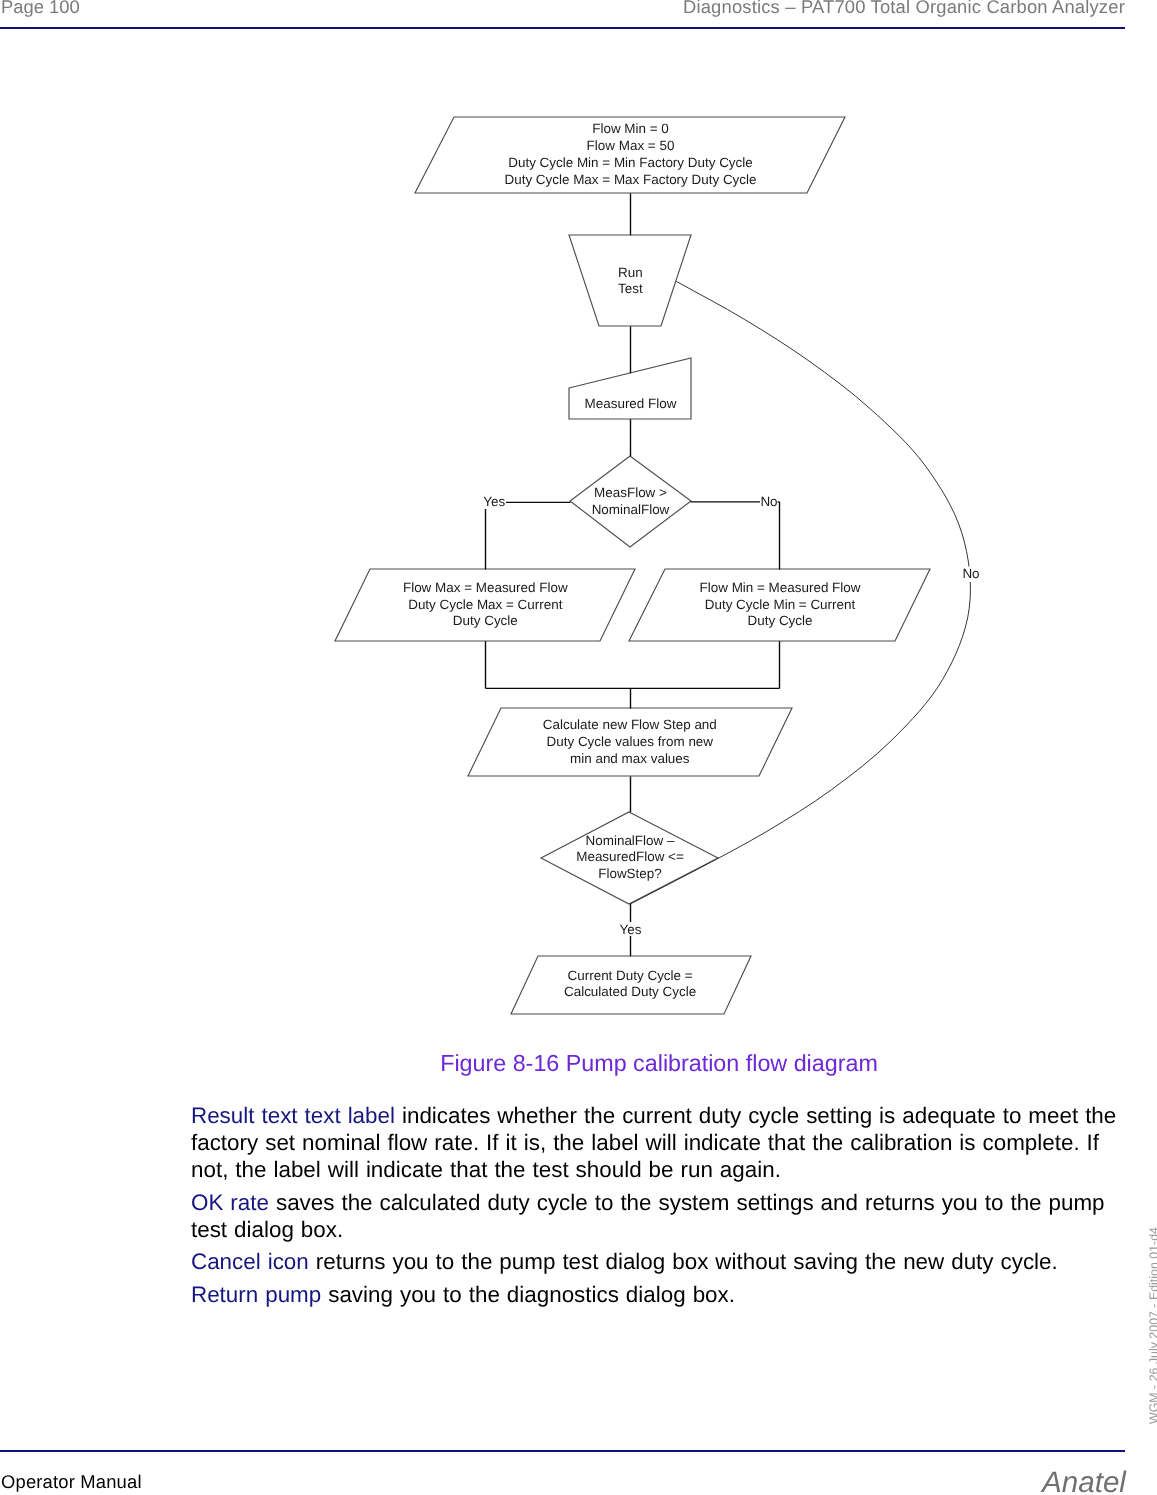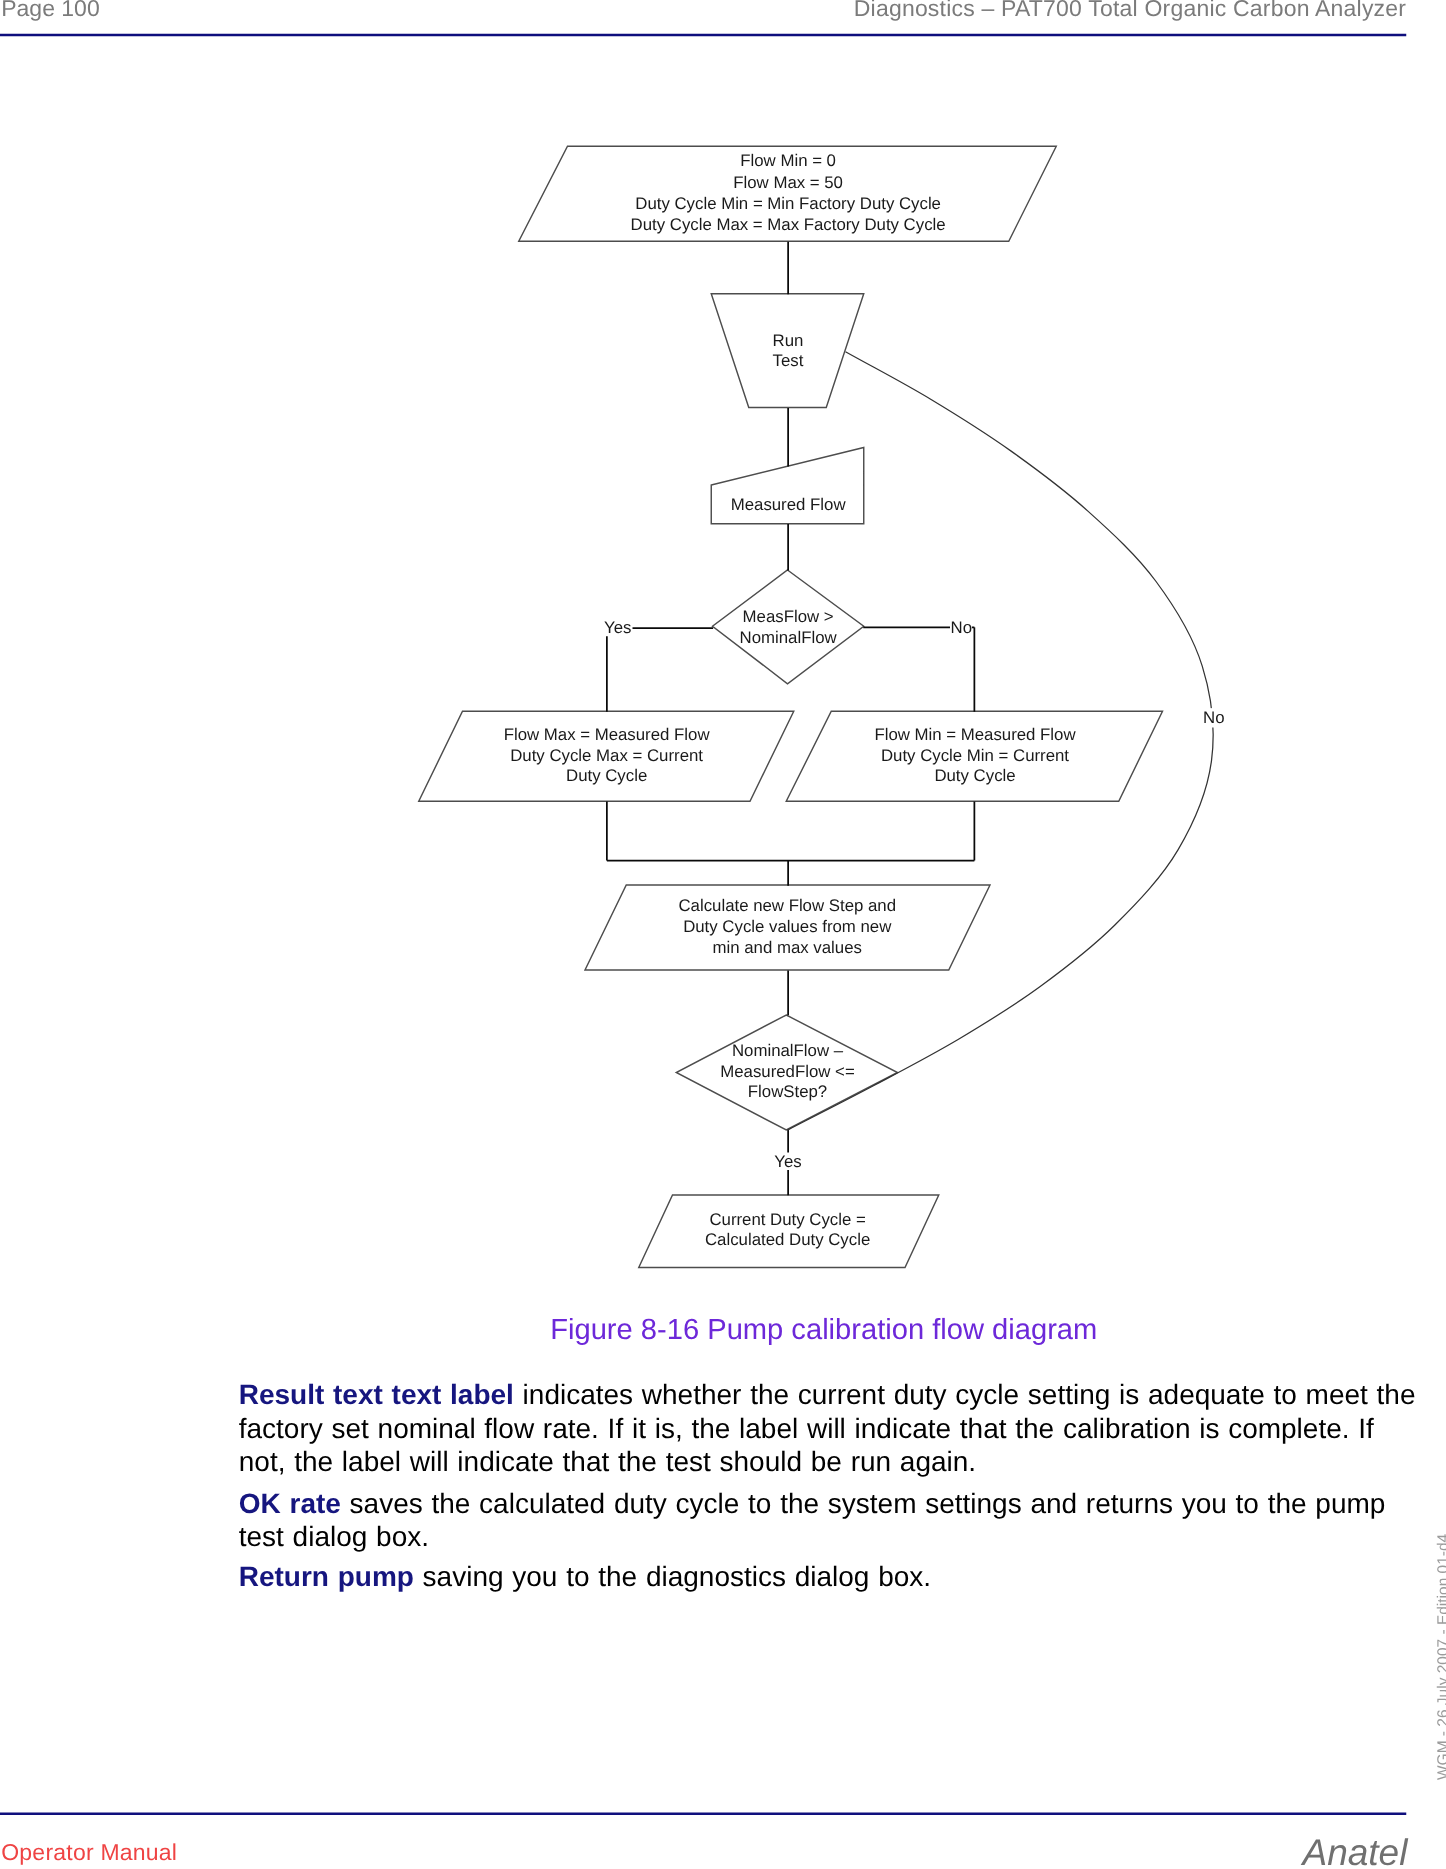--- a/index.html
+++ b/index.html
@@ -11,42 +11,42 @@
 
   
   .hdr-page{position:absolute;left:1px;top:-2px;font-size:18.4px;color:#7b7b7b;
             line-height:18px;white-space:nowrap;}
   .hdr-title{position:absolute;left:683px;top:-2px;font-size:18.4px;color:#7b7b7b;
              line-height:18px;white-space:nowrap;letter-spacing:0.17px;}
   .hdr-rule{position:absolute;left:0px;top:26.5px;width:1125px;height:2.6px;background:#0f0f7d;}
 
   
   .ftr-rule{position:absolute;left:0px;top:1449.5px;width:1125px;height:2.6px;background:#0f0f7d;}
-  .ftr-left{position:absolute;left:1px;top:1473px;font-size:18.4px;color:#ef4444;
+  .ftr-left{position:absolute;left:1px;top:1473px;font-size:18.4px;color:#000000;
             line-height:18px;white-space:nowrap;letter-spacing:0.18px;}
   .ftr-brand{position:absolute;left:1042px;top:1466px;font-size:29.6px;color:#707070;
              font-style:italic;white-space:nowrap;letter-spacing:0px;}
   .side-note{position:absolute;left:1148px;top:1424px;font-size:12.4px;color:#9b9b9b;
              line-height:12.4px;white-space:nowrap;
              transform:rotate(-90deg);transform-origin:0 0;}
 
   
   .figure-svg{position:absolute;left:0;top:0;}
   .fig-cap{position:absolute;left:191px;top:1049.7px;width:936px;text-align:center;
            font-size:23.3px;color:#6d28d9;white-space:nowrap;}
 
   
   .nd{font-family:"Liberation Sans",sans-serif;font-size:13.45px;fill:#1a1a1a;}
   .lbl{font-family:"Liberation Sans",sans-serif;font-size:13.45px;fill:#1a1a1a;}
 
   
   .body-copy{position:absolute;left:191px;top:1102.2px;width:945px;
              font-size:22.4px;line-height:27.1px;color:#000;word-spacing:0.78px;}
   .body-copy p{margin:0 0 5.4px 0;}
-  .lead{color:#16167f;font-weight:bold;}
+  .lead{color:#16167f;font-weight:normal;}
 </style>
 </head>
 <body>
 
 <div class="page">
 
   <div class="hdr-page">Page 100</div>
   <div class="hdr-title">Diagnostics – PAT700 Total Organic Carbon Analyzer</div>
   <div class="hdr-rule"></div>
 
@@ -109,20 +109,21 @@
         <rect x="618" y="922" width="24" height="14" fill="#ffffff" stroke="none"></rect>
         <text x="630.4" y="933.5" text-anchor="middle" class="lbl">Yes</text>
       </g>
   </svg>
 
   <div class="fig-cap">Figure 8-16 Pump calibration flow diagram</div>
 
   <div class="body-copy">
       <p><span class="lead">Result text text label</span><span> indicates whether the current duty cycle setting is adequate to meet the factory set nominal flow rate. If it is, the label will indicate that the calibration is complete. If not, the label will indicate that the test should be run again.</span></p>
       <p><span class="lead">OK rate</span><span> saves the calculated duty cycle to the system settings and returns you to the pump test dialog box.</span></p>
+      <p><span class="lead">Cancel icon</span><span> returns you to the pump test dialog box without saving the new duty cycle.</span></p>
       <p><span class="lead">Return pump</span><span> saving you to the diagnostics dialog box.</span></p>
     </div>
 
   <div class="ftr-rule"></div>
   <div class="ftr-left">Operator Manual</div>
   <div class="ftr-brand">Anatel</div>
   <div class="side-note">WGM - 26 July 2007 - Edition 01-d4</div>
 
 </div>
 

